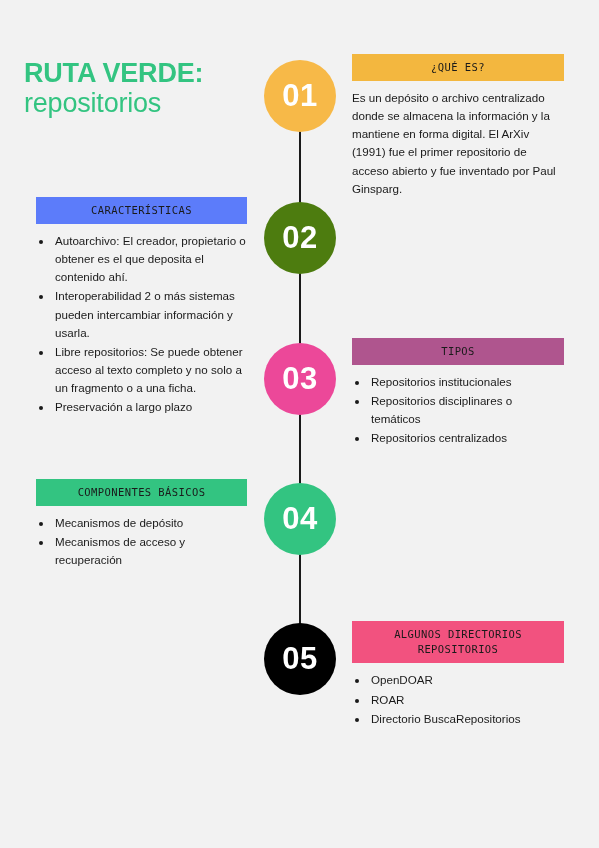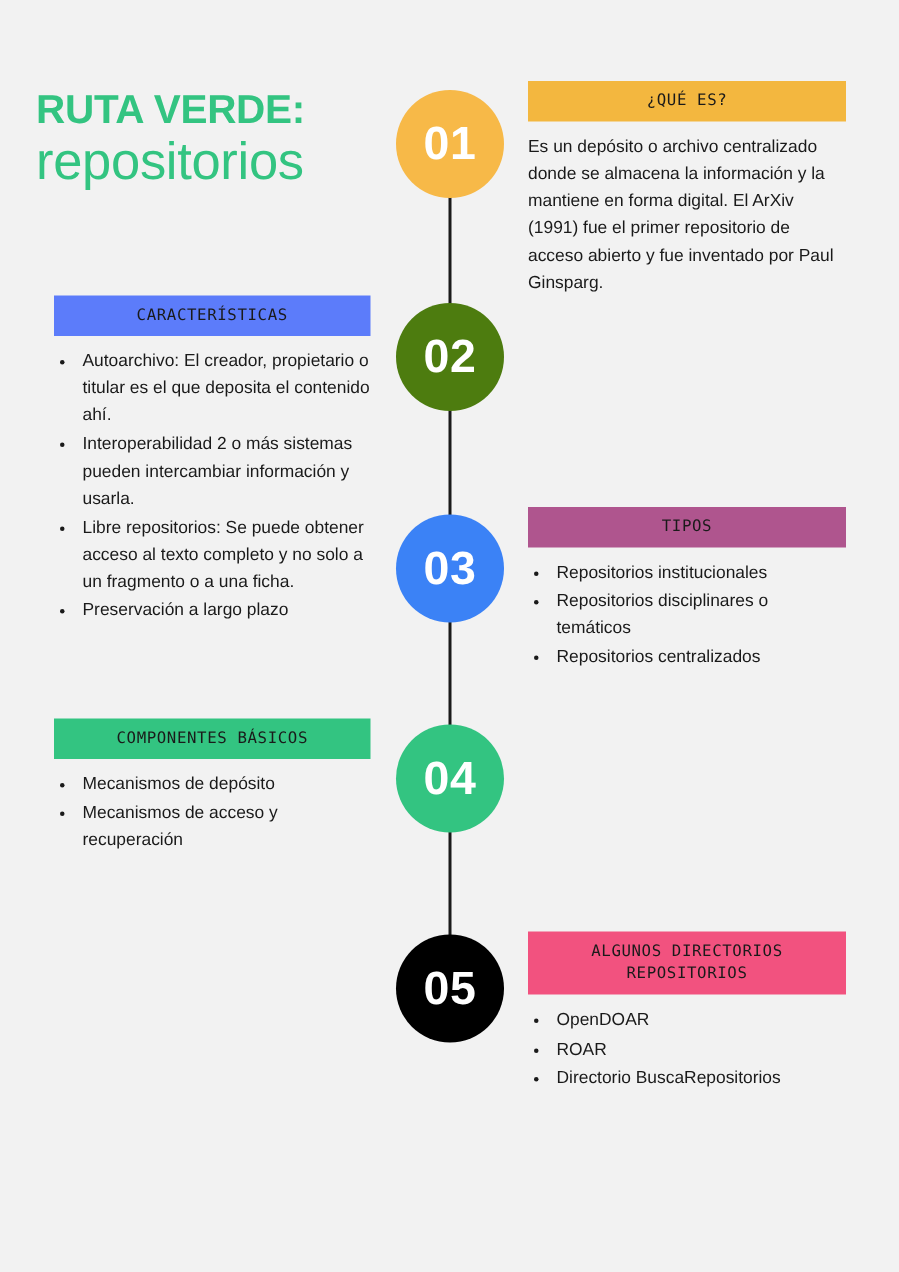--- a/index.html
+++ b/index.html
@@ -39,21 +39,21 @@
   }
   .title-line1 {
     font-size: 27px;
     font-weight: bold;
     color: #33c481;
     letter-spacing: -0.2px;
     line-height: 1.12;
     margin: 0;
   }
   .title-line2 {
-    font-size: 35px;
+    font-size: 27px;
     font-weight: normal;
     color: #33c481;
     letter-spacing: -0.2px;
     line-height: 1.15;
     margin: 0;
   }
 
   
   .step-circle {
     position: absolute;
@@ -64,21 +64,21 @@
     align-items: center;
     justify-content: center;
     color: #ffffff;
     font-size: 31px;
     font-weight: bold;
     letter-spacing: 0.5px;
     z-index: 3;
   }
   .circle-01 { left: 264px; top: 60px;  background: #f7b948; }
   .circle-02 { left: 264px; top: 202px; background: #4d7c0f; }
-  .circle-03 { left: 264px; top: 343px; background: #3b82f6; }
+  .circle-03 { left: 264px; top: 343px; background: #ec4899; }
   .circle-04 { left: 264px; top: 483px; background: #33c481; }
   .circle-05 { left: 264px; top: 623px; background: #000000; }
 
   
   .block { position: absolute; }
 
   .block-head {
     color: #1a1a1a;
     font-family: "DejaVu Sans Mono", monospace;
     font-size: 10.5px;
@@ -155,21 +155,21 @@
     <div class="block-head head-amber">¿QUÉ ES?</div>
     <div class="block-body">
       <p>Es un depósito o archivo centralizado donde se almacena la información y la mantiene en forma digital. El ArXiv (1991) fue el primer repositorio de acceso abierto y fue inventado por Paul Ginsparg.</p>
     </div>
   </div>
 
   <div class="block block-caract">
     <div class="block-head head-blue">CARACTERÍSTICAS</div>
     <div class="block-body">
       <ul>
-        <li>Autoarchivo: El creador, propietario o titular es el que deposita el contenido ahí.</li>
+        <li>Autoarchivo: El creador, propietario o obtener es el que deposita el contenido ahí.</li>
         <li>Interoperabilidad 2 o más sistemas pueden intercambiar información y usarla.</li>
         <li>Libre repositorios: Se puede obtener acceso al texto completo y no solo a un fragmento o a una ficha.</li>
         <li>Preservación a largo plazo</li>
       </ul>
     </div>
   </div>
 
   <div class="block block-tipos">
     <div class="block-head head-purple">TIPOS</div>
     <div class="block-body">

